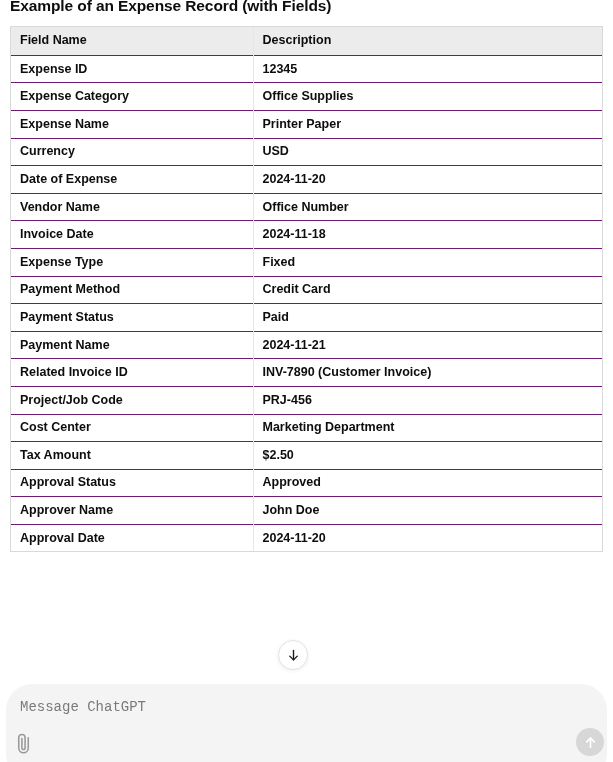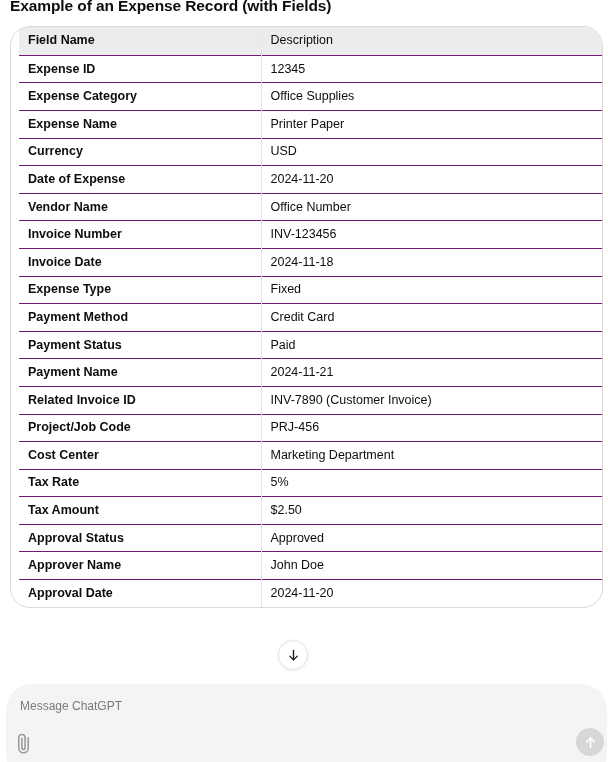--- a/index.html
+++ b/index.html
@@ -17,50 +17,49 @@
     font-size: 15.5px;
     font-weight: 700;
     letter-spacing: -0.1px;
     white-space: nowrap;
   }
   .table-wrap {
     position: absolute;
     left: 10px; top: 26px;
     width: 593px;
     border: 1px solid #d9d9d9;
-    border-radius: 20px;
+    border-radius: 0;
     overflow: hidden;
     background: #ffffff;
-    padding-left: 8px;
   }
   table.expense {
     width: 100%;
     border-collapse: collapse;
     font-size: 12.5px;
   }
   table.expense th {
     background: #ececec;
     text-align: left;
-    font-weight: 400;
+    font-weight: 700;
     padding: 7.4px 9px;
     line-height: 13px;
   }
   table.expense td {
     padding: 6.8px 9px;
     line-height: 13px;
     border-top: 1px solid #701a75;
     white-space: nowrap;
   }
   table.expense th:first-child,
   table.expense td:first-child {
     width: 242px;
     border-right: 1px solid #e6e6e6;
     font-weight: 700;
   }
-  table.expense td:last-child { font-weight: 400; margin-left: 13px; }
+  table.expense td:last-child { font-weight: 700; margin-left: 13px; }
 
   .scroll-down-btn {
     position: absolute;
     left: 278px; top: 640px;
     width: 30px; height: 30px;
     border-radius: 50%;
     background: #ffffff;
     border: 1px solid #e3e3e3;
     box-shadow: 0 1px 4px rgba(0,0,0,0.07);
     display: flex; align-items: center; justify-content: center;
@@ -77,22 +76,22 @@
   }
   .composer-input {
     position: absolute;
     left: 8px; top: 0;
     width: 540px; height: 44px;
     background: transparent;
     border: none;
     outline: none;
     resize: none;
     padding: 15px 6px 0 6px;
-    font-family: Liberation Sans, sans-serif;
-    font-size: 12px;
+    font-family: Liberation Mono, monospace;
+    font-size: 14px;
     color: #0f766e;
   }
   .composer-input::placeholder { color: #7a7a7a; opacity: 1; }
   .attach-btn {
     position: absolute;
     left: 4px; top: 46px;
     width: 26px; height: 26px;
     background: transparent;
     border: none;
     display: flex; align-items: center; justify-content: center;
@@ -141,24 +140,20 @@
   </tr>
         <tr>
     <td>Date of Expense</td>
     <td>2024-11-20</td>
   </tr>
         <tr>
     <td>Vendor Name</td>
     <td>Office Number</td>
   </tr>
         <tr>
-    <td>Invoice Number</td>
-    <td>INV-123456</td>
-  </tr>
-        <tr>
     <td>Invoice Date</td>
     <td>2024-11-18</td>
   </tr>
         <tr>
     <td>Expense Type</td>
     <td>Fixed</td>
   </tr>
         <tr>
     <td>Payment Method</td>
     <td>Credit Card</td>
@@ -175,24 +170,20 @@
     <td>Related Invoice ID</td>
     <td>INV-7890 (Customer Invoice)</td>
   </tr>
         <tr>
     <td>Project/Job Code</td>
     <td>PRJ-456</td>
   </tr>
         <tr>
     <td>Cost Center</td>
     <td>Marketing Department</td>
-  </tr>
-        <tr>
-    <td>Tax Rate</td>
-    <td>5%</td>
   </tr>
         <tr>
     <td>Tax Amount</td>
     <td>$2.50</td>
   </tr>
         <tr>
     <td>Approval Status</td>
     <td>Approved</td>
   </tr>
         <tr>

